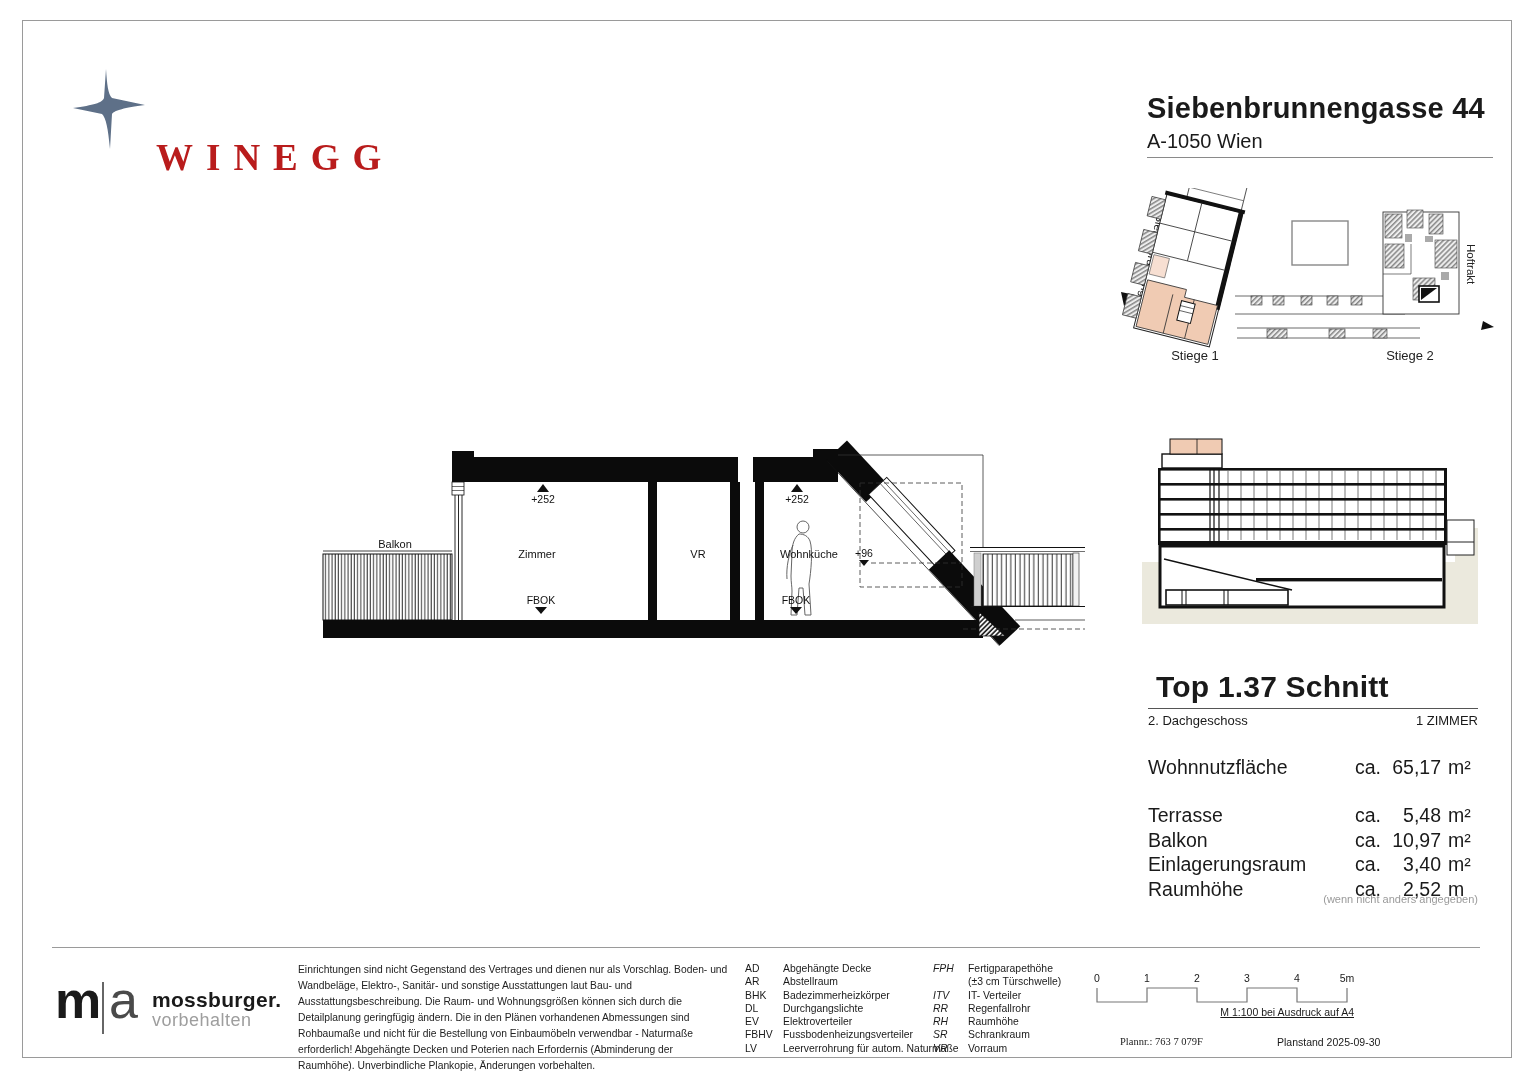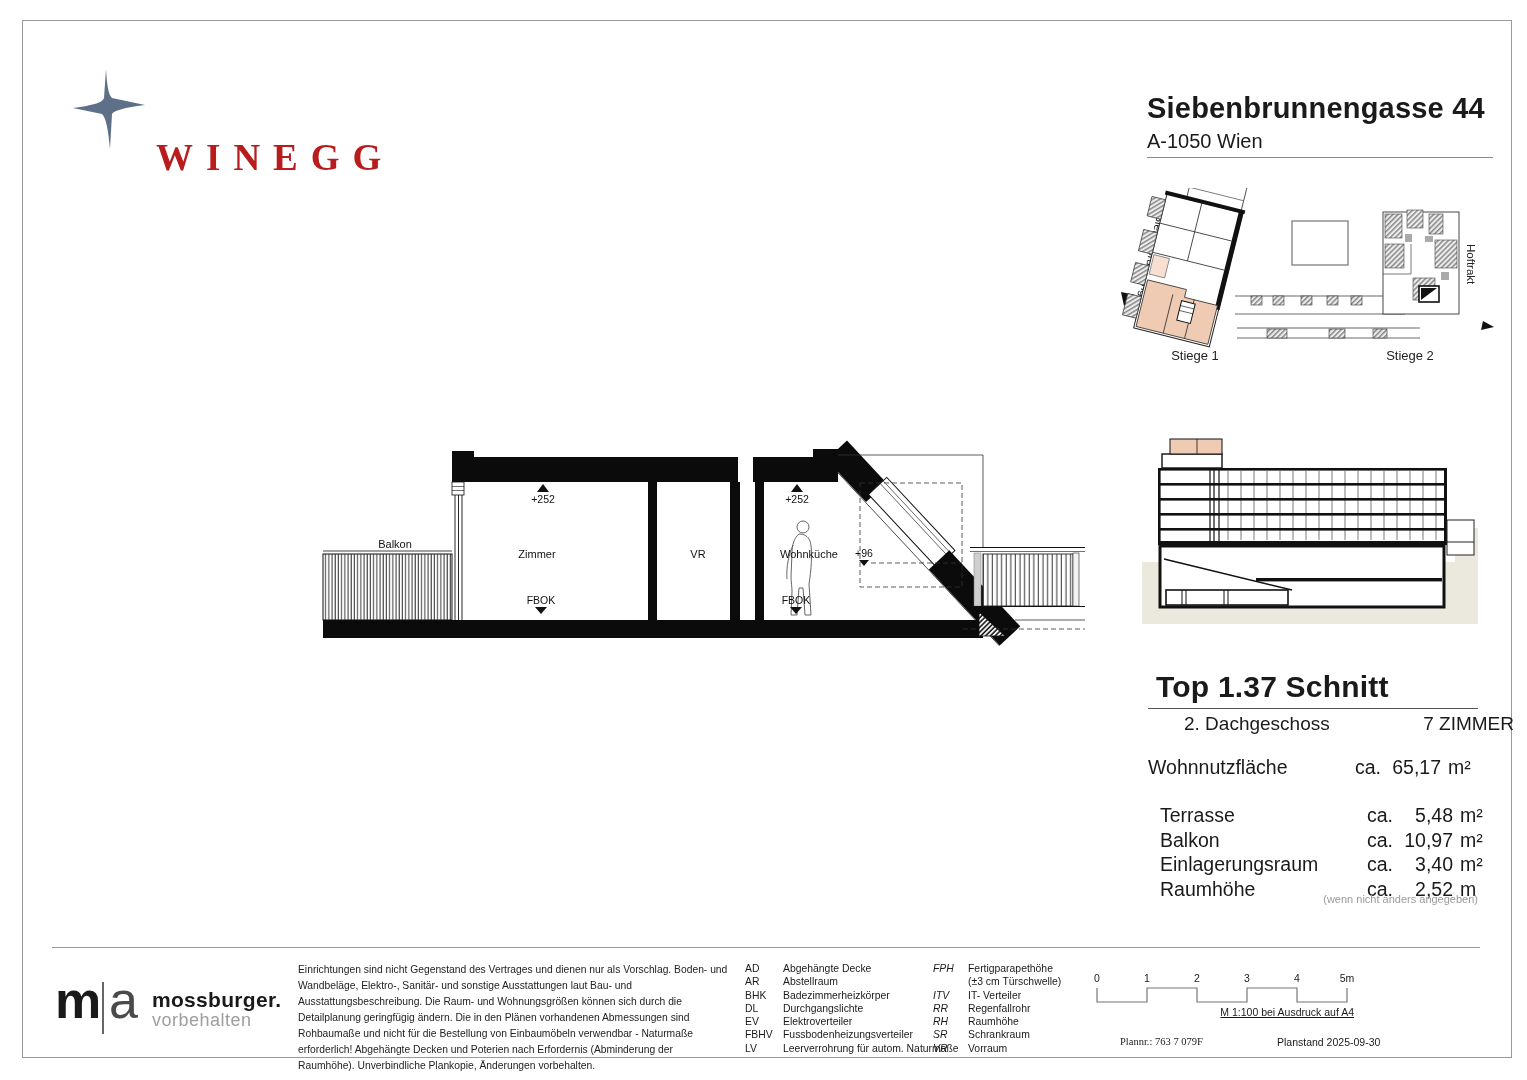--- a/index.html
+++ b/index.html
@@ -9,23 +9,23 @@
   
   .winegg-text{left:156px;top:90px;font-family:"Liberation Serif",serif;font-weight:bold;font-size:37px;letter-spacing:13px;color:#b91c1c;margin-top:46px;}
   
   .hdr-title{left:1147px;top:92px;font-size:29px;font-weight:bold;letter-spacing:.2px;}
   .hdr-sub{left:1147px;top:130px;font-size:20px;}
   .hdr-line{left:1147px;top:157px;width:346px;height:1px;background:#8a8a8a;}
   
   .tb{left:1148px;top:670px;width:330px;}
   .tb-title{position:absolute;left:0;top:0;font-size:30px;font-weight:bold;letter-spacing:.2px;white-space:nowrap;margin-left:8px;}
   .tb-line{position:absolute;left:0;top:38px;width:330px;height:1px;background:#555;}
-  .tb-row{position:absolute;left:0;top:43px;width:330px;display:flex;justify-content:space-between;font-size:19px;margin-left:36px;}
+  .tb-row{position:absolute;left:0;top:43px;width:330px;display:flex;justify-content:space-between;font-size:13px;}
   .tb-main{position:absolute;left:0;top:85px;width:330px;}
-  .tb-areas{position:absolute;left:12px;top:133px;width:330px;}
+  .tb-areas{position:absolute;left:0;top:133px;width:330px;}
   .arearow{display:flex;font-size:19.5px;line-height:24.5px;}
   .alabel{flex:1;}
   .aca{width:34px;}
   .anum{width:52px;text-align:right;}
   .aunit{width:30px;padding-left:7px;}
   .tb-note{position:absolute;right:0;top:223px;font-size:11px;color:#9a9a9a;white-space:nowrap;}
   
   .foot-line{left:52px;top:947px;width:1428px;height:1px;background:#9a9a9a;}
   .ma-m{left:55px;top:974px;font-size:52px;font-weight:bold;line-height:1;letter-spacing:-1px;}
   .ma-bar{left:102px;top:982px;width:2px;height:52px;background:#666;}
@@ -278,21 +278,21 @@
 
   <text x="549" y="127" text-anchor="middle" font-size="10.5" fill="#111">+96</text>
   <polygon points="544,130 554,130 549,136" fill="#111"></polygon>
 </svg>
 
 <div class="abs tb">
   <div class="tb-title">Top 1.37 Schnitt</div>
   <div class="tb-line"></div>
   <div class="tb-row">
     <span>2. Dachgeschoss</span>
-    <span>7 ZIMMER</span>
+    <span>1 ZIMMER</span>
   </div>
   <div class="tb-main">
     <div class="arearow">
       <span class="alabel">Wohnnutzfläche</span>
       <span class="aca">ca.</span>
       <span class="anum">65,17</span>
       <span class="aunit">m²</span>
     </div>
   </div>
   <div class="tb-areas">

